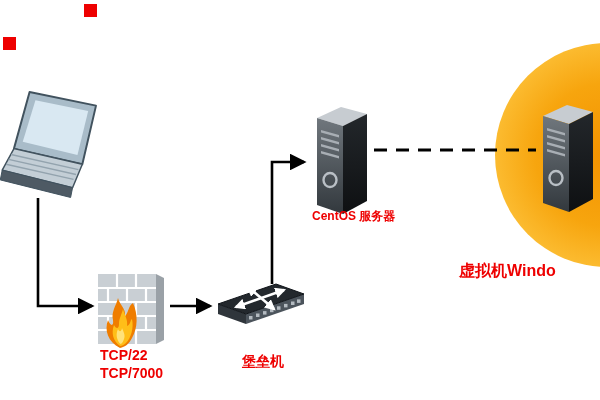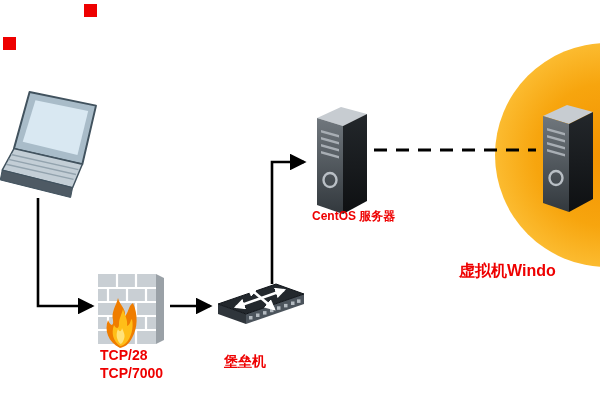--- a/index.html
+++ b/index.html
@@ -18,21 +18,21 @@
   .laptop   { left:0px;   top:90px;  }
   .firewall { left:98px;  top:270px; }
   .switchsvg{ left:216px; top:276px; }
   .server1  { left:314px; top:104px; }
   .server2  { left:540px; top:102px; }
   .marker { position:absolute; width:13px; height:13px; background:#ee0000; }
   .m1 { left:84px; top:4px; }
   .m2 { left:3px;  top:37px; }
   .label { position:absolute; color:#ee0000; font-weight:bold; }
   .tcp     { left:100px; top:346px; font-size:14px; line-height:18px; }
-  .bastion { left:224px; top:352px; width:78px; font-size:14px; line-height:18px; }
+  .bastion { left:224px; top:352px; width:78px; text-align:center; font-size:14px; line-height:18px; }
   .centos  { left:312px; top:208px; font-size:12px; line-height:17px; white-space:nowrap; }
   .vm      { left:459px; top:261px; font-size:16px; line-height:20px; white-space:nowrap; }
 </style>
 </head>
 <body>
 
 <div class="canvas">
 
   <div class="glow"></div>
 
@@ -72,21 +72,21 @@
       <path d="M19,4 V18 M38,4 V18 M10,18 V32 M29,18 V32 M48,18 V32 M19,32 V46 M38,32 V46 M10,46 V60 M29,46 V60 M48,46 V60 M19,60 V74 M38,60 V74" stroke="#ffffff" stroke-width="2.2" fill="none"></path>
     </g>
     <g>
       <path d="M22,78 C10,72 6,60 10,50 C12,56 16,57 15,50 C13,42 18,36 20,28 C22,36 28,38 27,46 C31,42 30,36 35,33 C40,44 40,58 34,68 C31,74 27,77 22,78 Z" fill="#ef7d00"></path>
       <path d="M22,76 C15,71 13,63 16,55 C18,59 21,59 21,54 C21,48 24,44 25,39 C27,46 30,50 29,56 C33,54 32,50 34,49 C36,58 33,68 28,73 C26,75 24,76 22,76 Z" fill="#ffbe18"></path>
       <path d="M22.5,74 C18.5,70 17.5,64 20,59 C21,62 23.5,62 24,58 C25.5,62 27.5,65 26,69 C25,72 24,73.5 22.5,74 Z" fill="#ffe27a"></path>
     </g>
   </svg>
 
   <div class="label tcp">
-    <div>TCP/28</div>
+    <div>TCP/22</div>
     <div>TCP/7000</div>
   </div>
 
   <svg class="icon switchsvg" width="90" height="58" viewBox="0 0 90 58">
     <defs>
       <marker id="wah" viewBox="0 0 10 10" refX="8" refY="5" markerWidth="4.2" markerHeight="4.2" orient="auto-start-reverse">
         <path d="M0,0 L10,5 L0,10 Z" fill="#ffffff"></path>
       </marker>
     </defs>
     <g>

